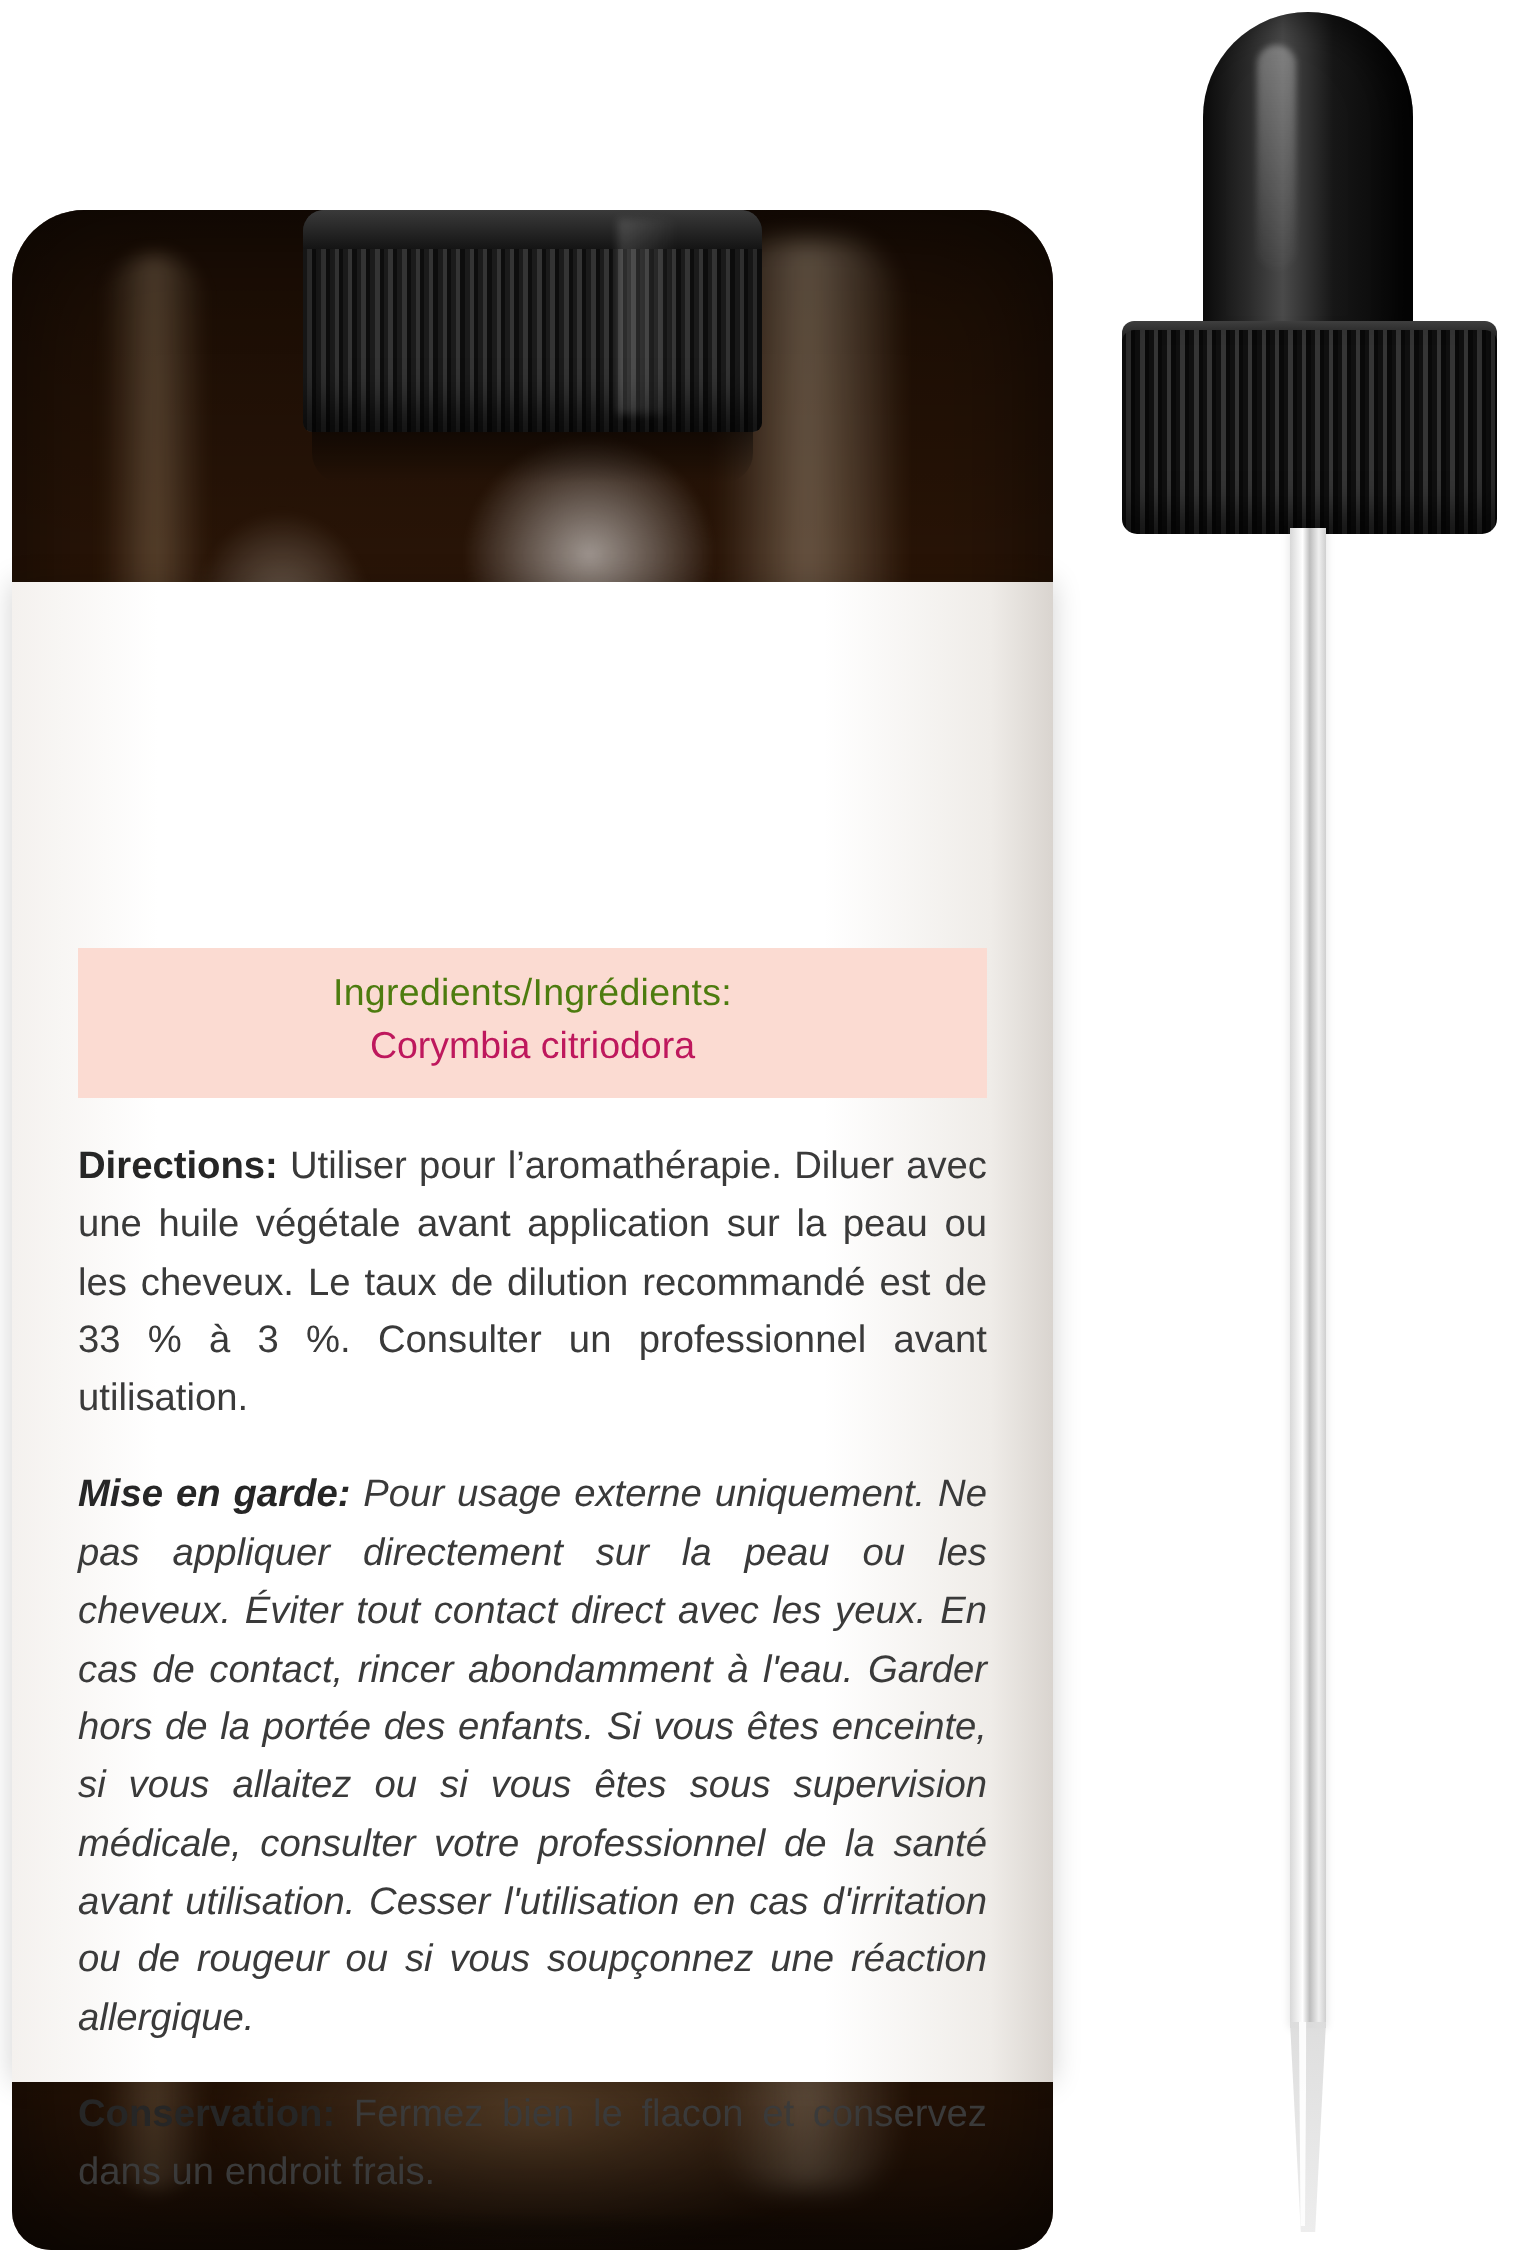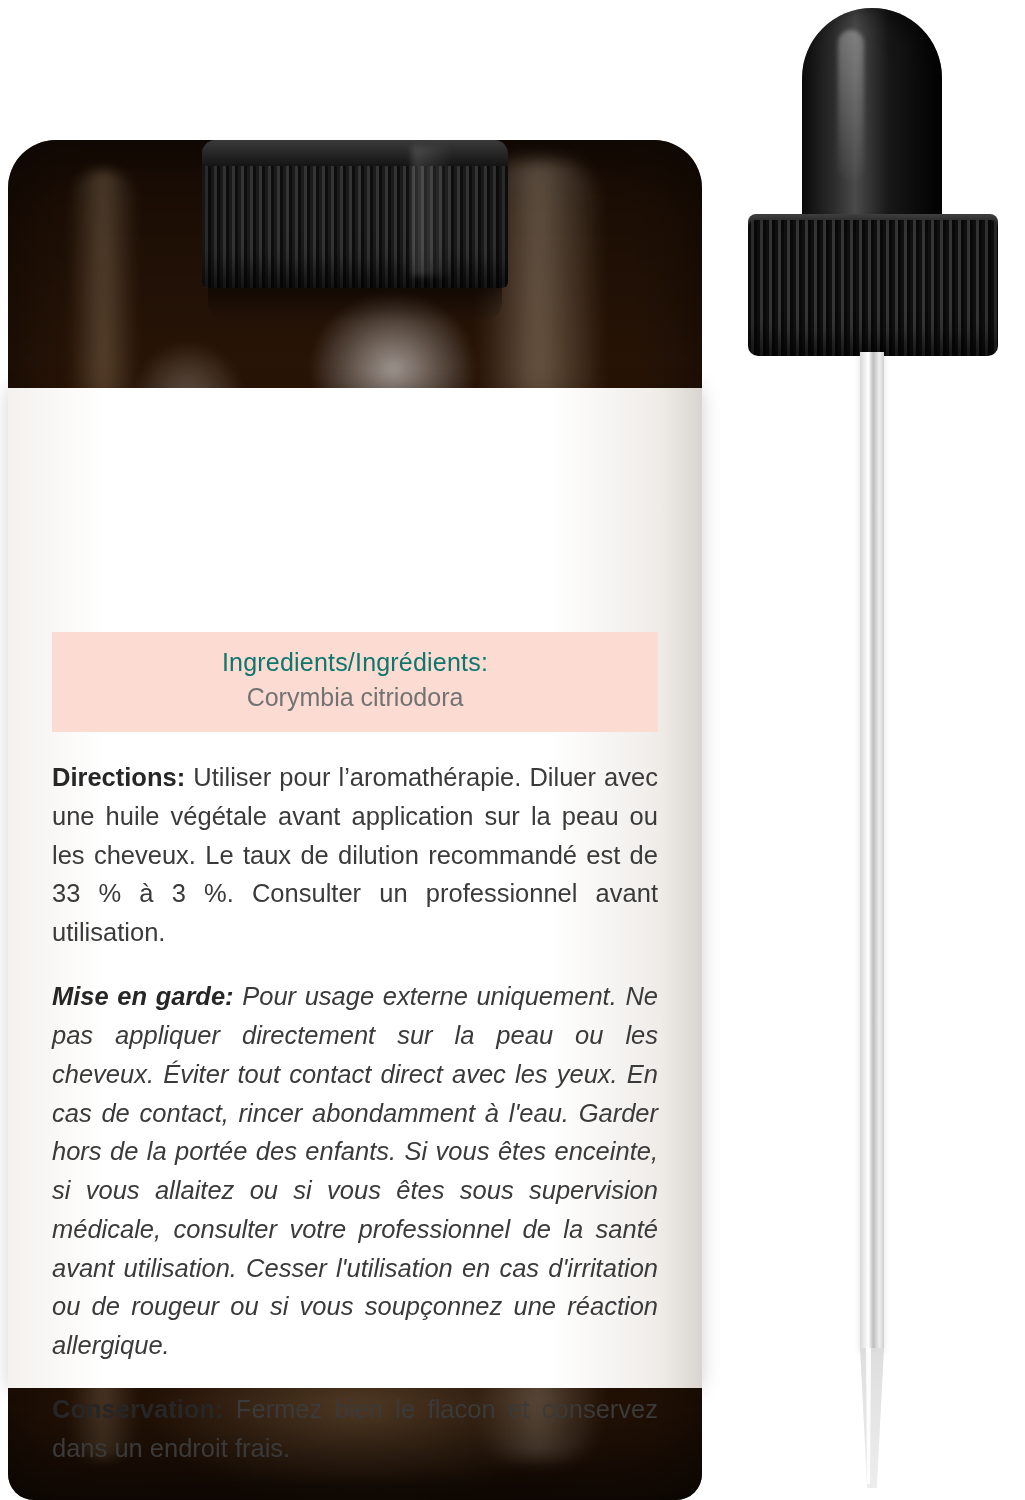--- a/index.html
+++ b/index.html
@@ -154,27 +154,27 @@
     top: 0;
   }
   .ingredients-band {
     background: #fbdbd2;
     margin-top: 244px;
     padding: 16px 10px 20px;
     text-align: center;
   }
   .ing-title {
     font-size: 25px;
-    color: #0f766e;
+    color: #4d7c0f;
     font-weight: 400;
     letter-spacing: 0.2px;
   }
   .ing-value {
     font-size: 25px;
-    color: #737373;
+    color: #be185d;
     font-weight: 400;
     margin-top: 6px;
   }
   .para {
     margin-top: 26px;
     font-size: 25.5px;
     line-height: 1.52;
     color: #3a3a3a;
     text-align: justify;
   }

